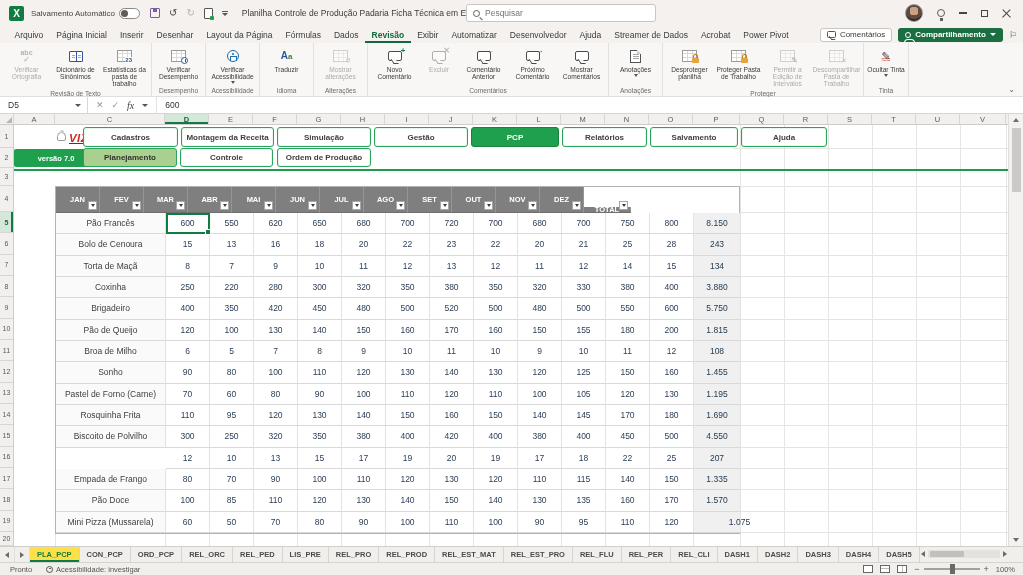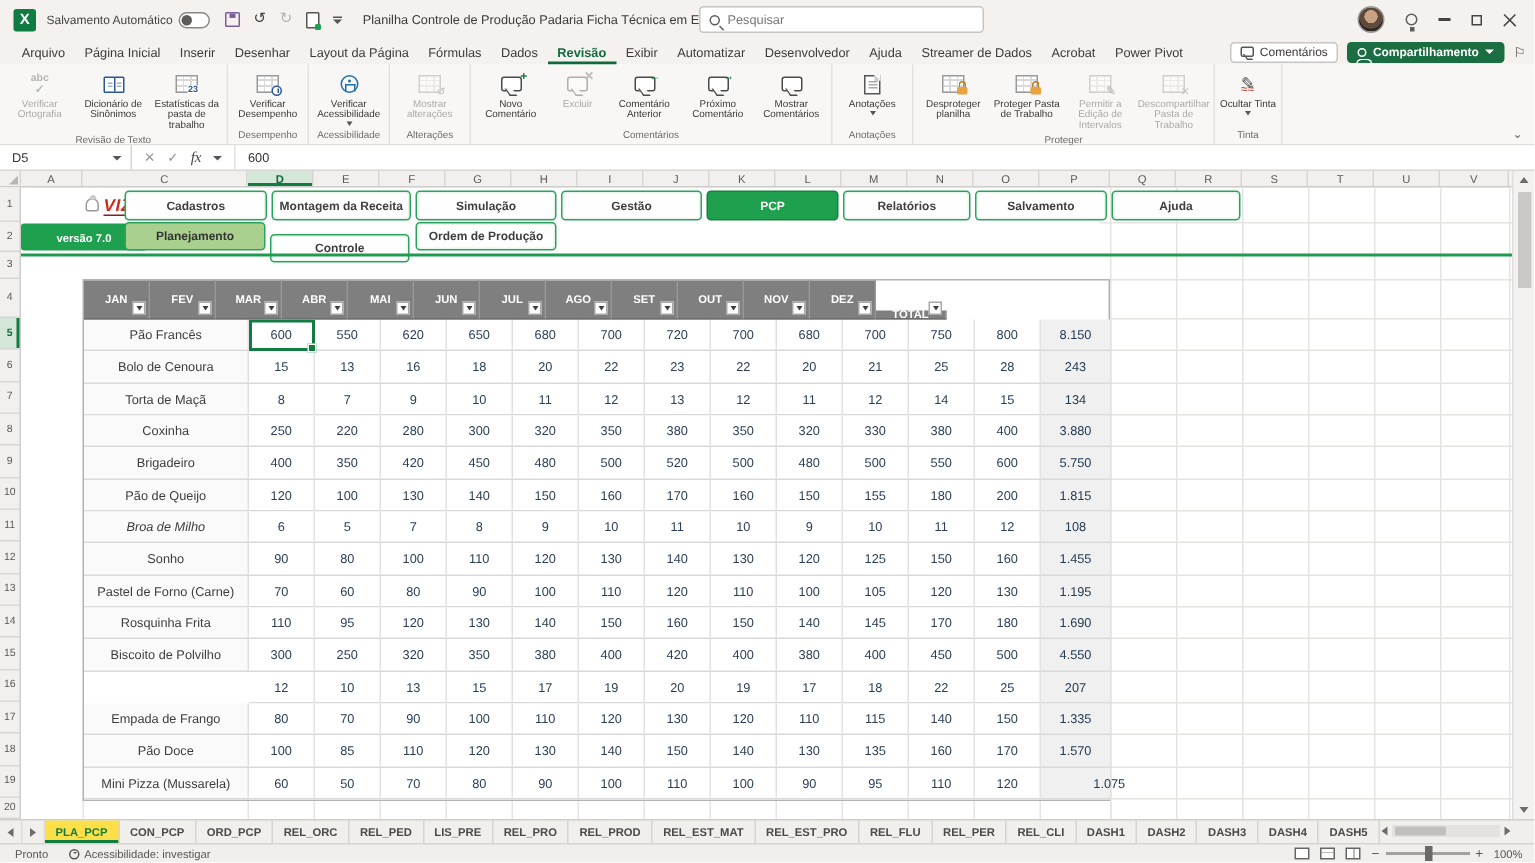--- a/index.html
+++ b/index.html
@@ -286,20 +286,31 @@
         <div class="rib-row">
           <div class="rib-btn">
             <div class="rib-ic">
               <div class="ic-acc"></div>
             </div>
             <div class="rib-lbl">Verificar Acessibilidade</div>
             <div class="dd rib-dd"></div>
           </div>
         </div>
         <div class="rib-glabel">Acessibilidade</div>
+      </div>
+      <div class="rib-group">
+        <div class="rib-row">
+          <div class="rib-btn">
+            <div class="rib-ic">
+              <div class="ic-tr"><span class="t1">A</span><span class="t2">a</span></div>
+            </div>
+            <div class="rib-lbl">Traduzir</div>
+          </div>
+        </div>
+        <div class="rib-glabel">Idioma</div>
       </div>
       <div class="rib-group">
         <div class="rib-row">
           <div class="rib-btn disabled">
             <div class="rib-ic">
               <div class="ic-grid">
                 <span class="ic-und">↺</span>
               </div>
             </div>
             <div class="rib-lbl">Mostrar alterações</div>
@@ -528,21 +539,21 @@
     <div class="navbtn" style="left: 181px; top: 127px; width: 93px;">Montagem da Receita</div>
     <div class="navbtn" style="left: 277px; top: 127px; width: 94px;">Simulação</div>
     <div class="navbtn" style="left: 374px; top: 127px; width: 94px;">Gestão</div>
     <div class="navbtn active" style="left: 471px; top: 127px; width: 88px;">PCP</div>
     <div class="navbtn" style="left: 562px; top: 127px; width: 85px;">Relatórios</div>
     <div class="navbtn" style="left: 650px; top: 127px; width: 88px;">Salvamento</div>
     <div class="navbtn" style="left: 741px; top: 127px; width: 86px;">Ajuda</div>
   </div>
 <div id="navrow2">
     <div class="navbtn active2" style="left: 83px; top: 148px; width: 94px; height: 19px;">Planejamento</div>
-    <div class="navbtn" style="left: 180px; top: 156px; width: 93px; height: 19px;">Controle</div>
+    <div class="navbtn" style="left: 180px; top: 148px; width: 93px; height: 19px;">Controle</div>
     <div class="navbtn" style="left: 277px; top: 148px; width: 94px; height: 19px;">Ordem de Produção</div>
   </div>
 <div class="greenline"></div>
 
 <div class="ptable" id="ptable">
     <div class="throw">
       <div class="th" style="width: 44px;">
         <span>JAN</span>
         <div class="filt">
           <i></i>
@@ -711,21 +722,21 @@
       <div class="td" style="width: 44px;">160</div>
       <div class="td" style="width: 44px;">170</div>
       <div class="td" style="width: 44px;">160</div>
       <div class="td" style="width: 44px;">150</div>
       <div class="td" style="width: 44px;">155</div>
       <div class="td" style="width: 44px;">180</div>
       <div class="td" style="width: 44px;">200</div>
       <div class="td total" style="width: 47px;">1.815</div>
     </div>
     <div class="tr">
-      <div class="td name" style="width: 110px; font-style: italic;">Broa de Milho</div>
+      <div class="td name" style="width: 110px;">Broa de Milho</div>
       <div class="td" style="width: 44px;">6</div>
       <div class="td" style="width: 44px;">5</div>
       <div class="td" style="width: 44px;">7</div>
       <div class="td" style="width: 44px;">8</div>
       <div class="td" style="width: 44px;">9</div>
       <div class="td" style="width: 44px;">10</div>
       <div class="td" style="width: 44px;">11</div>
       <div class="td" style="width: 44px;">10</div>
       <div class="td" style="width: 44px;">9</div>
       <div class="td" style="width: 44px;">10</div>

